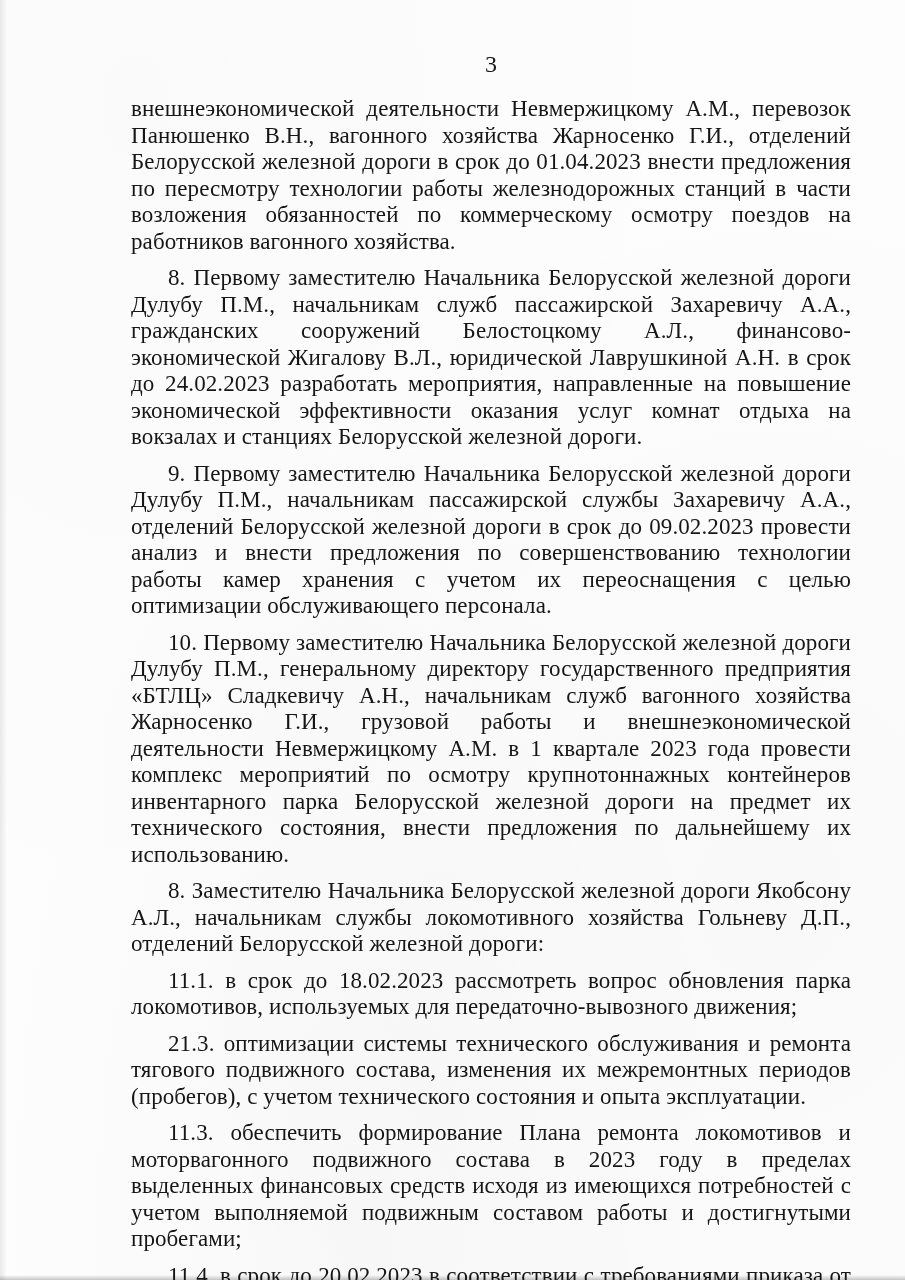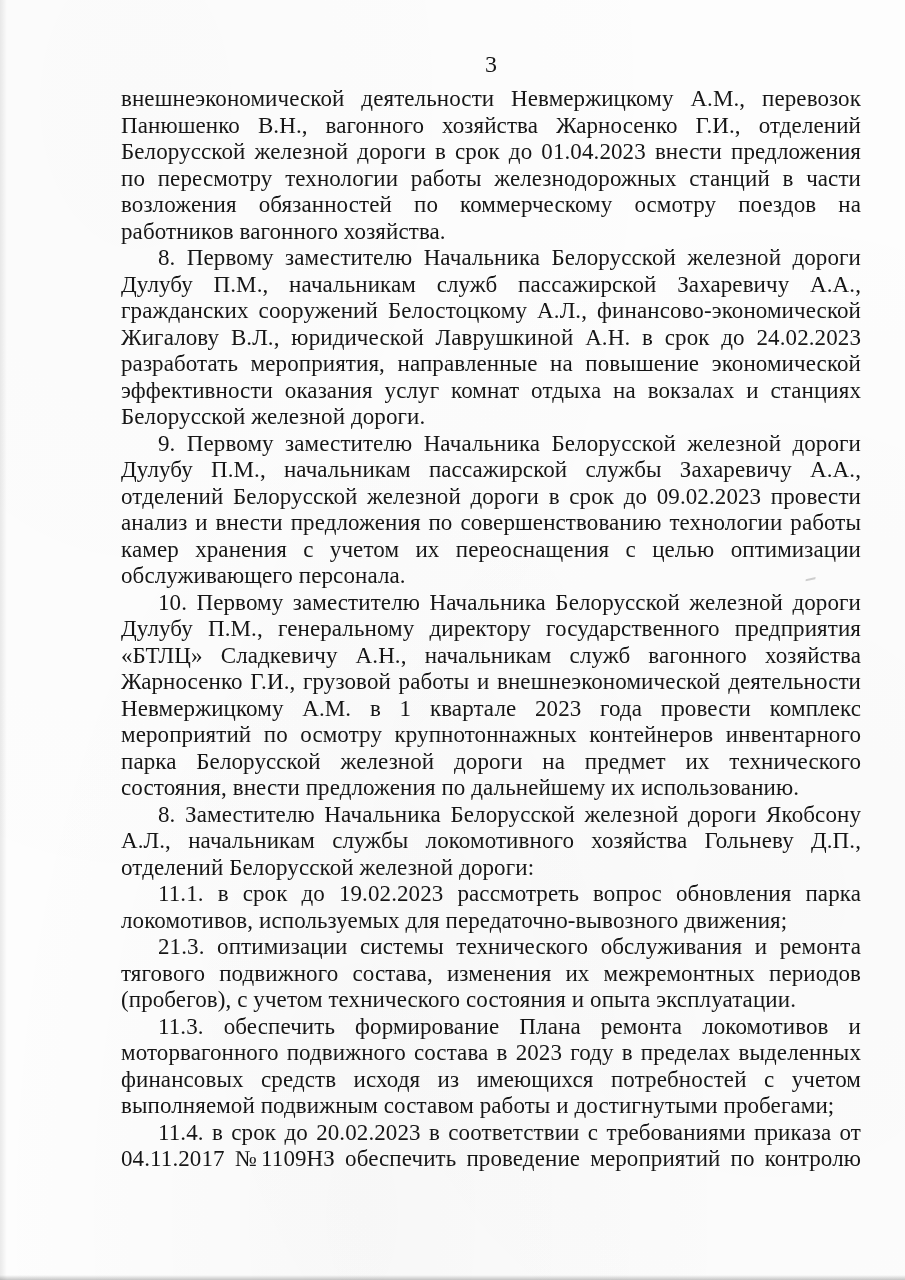--- a/index.html
+++ b/index.html
@@ -48,21 +48,21 @@
     position: absolute;
     left: 121px;
     top: 86px;
     width: 740px;
     font-size: 23px;
     line-height: 26.5px;
     text-align: justify;
     letter-spacing: 0.1px;
   }
   .para {
-    margin: 0;
+    margin: 10px;
     padding: 0;
     text-indent: 37px;
   }
   .para.no-indent {
     text-indent: 0;
   }
   .para.justify-last {
     text-align-last: justify;
   }
   
@@ -86,21 +86,21 @@
   <div class="edge-bottom"></div>
 
   <div class="page-number">3</div>
 
   <div class="body-text">
     <p class="para no-indent">внешнеэкономической деятельности Невмержицкому А.М., перевозок Панюшенко В.Н., вагонного хозяйства Жарносенко Г.И., отделений Белорусской железной дороги в срок до 01.04.2023 внести предложения по пересмотру технологии работы железнодорожных станций в части возложения обязанностей по коммерческому осмотру поездов на работников вагонного хозяйства.</p>
     <p class="para">8. Первому заместителю Начальника Белорусской железной дороги Дулубу П.М., начальникам служб пассажирской Захаревичу А.А., гражданских сооружений Белостоцкому А.Л., финансово-экономической Жигалову В.Л., юридической Лаврушкиной А.Н. в срок до 24.02.2023 разработать мероприятия, направленные на повышение экономической эффективности оказания услуг комнат отдыха на вокзалах и станциях Белорусской железной дороги.</p>
     <p class="para">9. Первому заместителю Начальника Белорусской железной дороги Дулубу П.М., начальникам пассажирской службы Захаревичу А.А., отделений Белорусской железной дороги в срок до 09.02.2023 провести анализ и внести предложения по совершенствованию технологии работы камер хранения с учетом их переоснащения с целью оптимизации обслуживающего персонала.</p>
     <p class="para">10. Первому заместителю Начальника Белорусской железной дороги Дулубу П.М., генеральному директору государственного предприятия «БТЛЦ» Сладкевичу А.Н., начальникам служб вагонного хозяйства Жарносенко Г.И., грузовой работы и внешнеэкономической деятельности Невмержицкому А.М. в 1 квартале 2023 года провести комплекс мероприятий по осмотру крупнотоннажных контейнеров инвентарного парка Белорусской железной дороги на предмет их технического состояния, внести предложения по дальнейшему их использованию.</p>
     <p class="para">8. Заместителю Начальника Белорусской железной дороги Якобсону А.Л., начальникам службы локомотивного хозяйства Гольневу Д.П., отделений Белорусской железной дороги:</p>
-    <p class="para">11.1. в срок до 19.02.2023 рассмотреть вопрос обновления парка локомотивов, используемых для передаточно-вывозного движения;</p>
+    <p class="para">11.1. в срок до 18.02.2023 рассмотреть вопрос обновления парка локомотивов, используемых для передаточно-вывозного движения;</p>
     <p class="para">21.3. оптимизации системы технического обслуживания и ремонта тягового подвижного состава, изменения их межремонтных периодов (пробегов), с учетом технического состояния и опыта эксплуатации.</p>
     <p class="para">11.3. обеспечить формирование Плана ремонта локомотивов и моторвагонного подвижного состава в 2023 году в пределах выделенных финансовых средств исходя из имеющихся потребностей с учетом выполняемой подвижным составом работы и достигнутыми пробегами;</p>
     <p class="para justify-last">11.4. в срок до 20.02.2023 в соответствии с требованиями приказа от 04.11.2017 №1109НЗ обеспечить проведение мероприятий по контролю</p>
   </div>
 
   <div class="scan-speck"></div>
 
 </div>
 
 </body></html>

